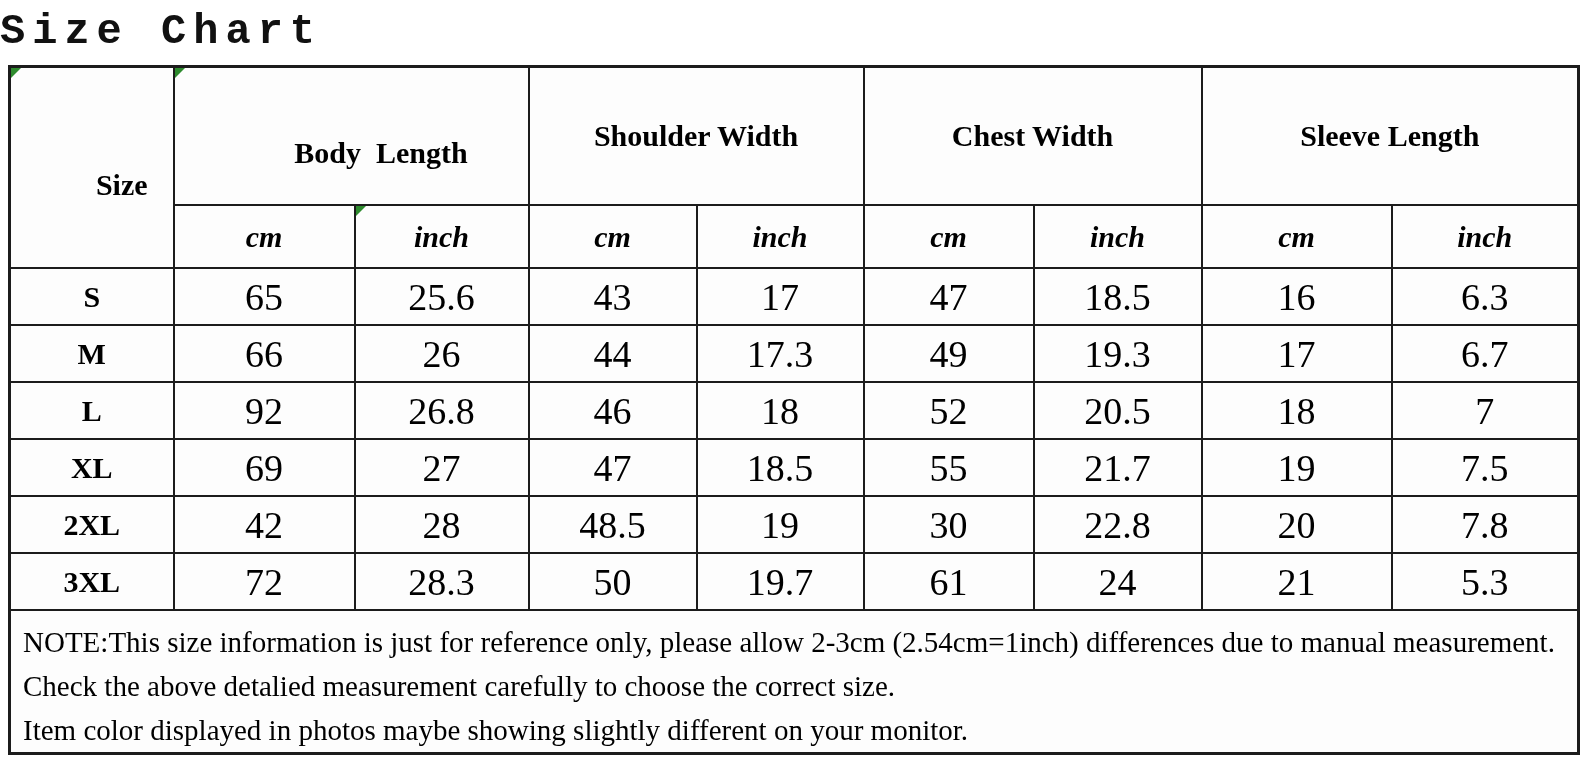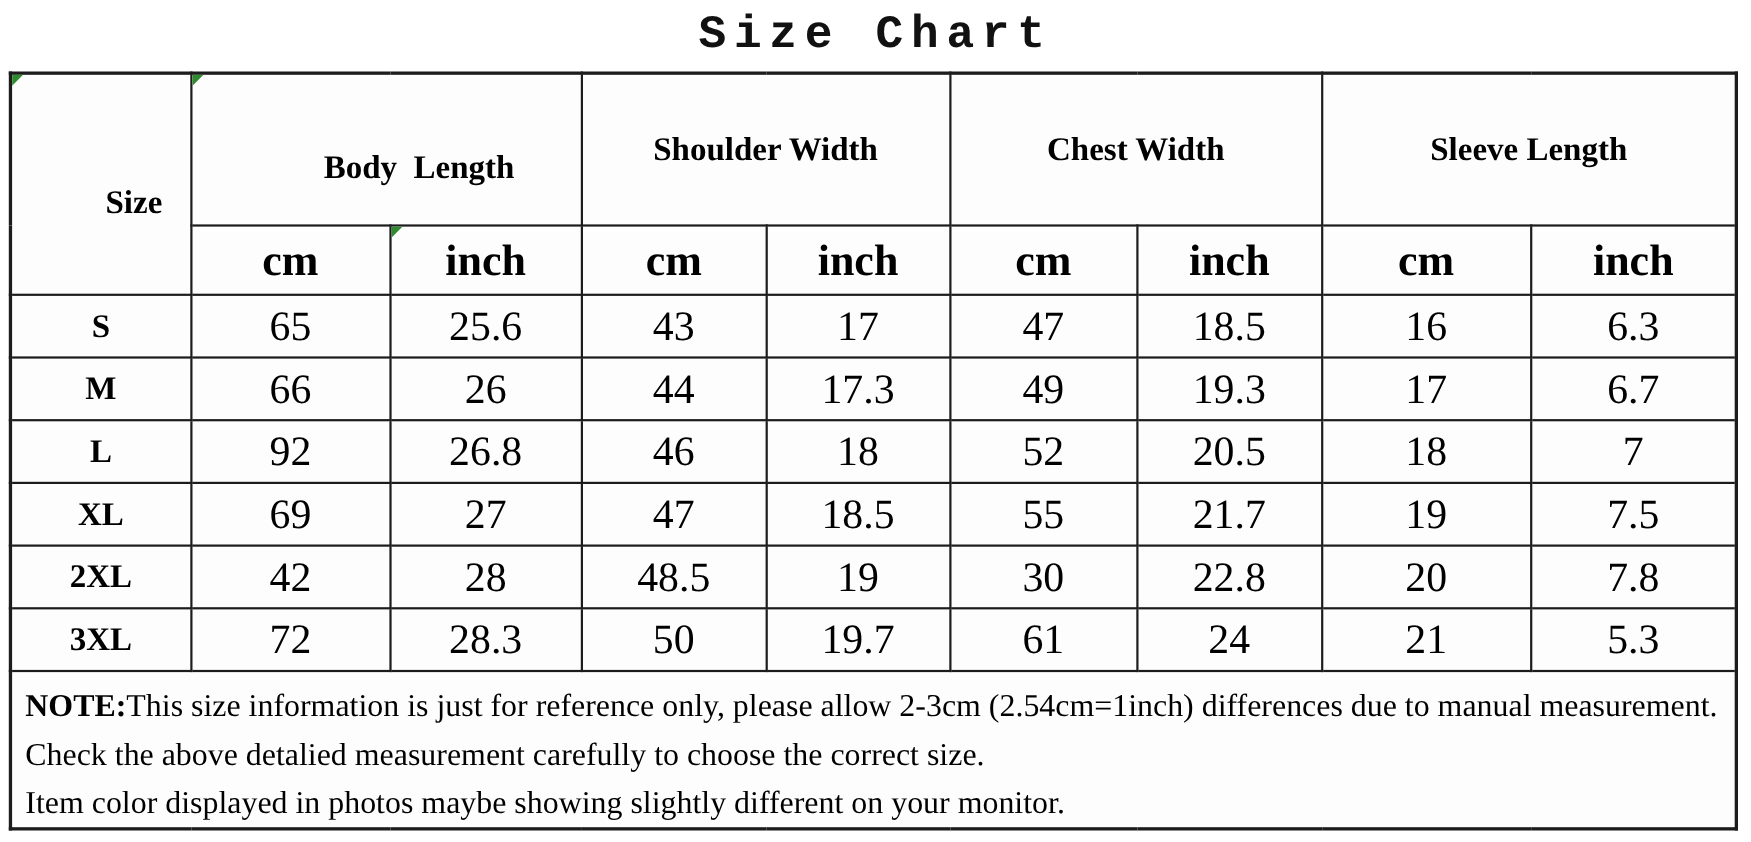--- a/index.html
+++ b/index.html
@@ -5,21 +5,21 @@
   * { box-sizing: border-box; }
   html, body { margin: 0; padding: 0; }
   body {
     width: 1592px; height: 765px;
     background: #ffffff;
     color: #000000;
     font-family: "Liberation Serif", serif;
   }
   .title {
     margin: 8px 0 9px 0;
-    text-align: center;
+    text-align: left;
     font-family: "Liberation Mono", "DejaVu Sans Mono", monospace;
     font-weight: 600;
     font-size: 42px;
     letter-spacing: 7px;
     line-height: 1.15;
     color: #111111;
   }
   table.size-table {
     border-collapse: collapse;
     table-layout: fixed;
@@ -34,38 +34,38 @@
     text-align: center;
     vertical-align: middle;
     padding: 0;
     overflow: hidden;
   }
   tr.group-row  { height: 54px; }
   tr.unit-row   { height: 63px; }
   tr.data-row   { height: 57px; }
   th.size-th    { font-size: 36px; font-weight: bold; }
   .group-row th { font-size: 30px; font-weight: bold; white-space: pre; }
-  .unit-row th  { font-size: 40px; font-weight: bold; }
+  .unit-row th  { font-size: 30px; font-weight: bold; font-style: italic; }
   .data-row th  { font-size: 30px; font-weight: bold; }
   .data-row td  { font-size: 38px; font-weight: normal; }
   .rel { position: relative; }
   .gmark {
     position: absolute; top: 0; left: 0;
     width: 0; height: 0;
     border-top: 10px solid #2e8b2e;
     border-right: 10px solid transparent;
   }
   td.note-cell {
     text-align: left;
     vertical-align: top;
     padding: 9px 12px 0 12px;
     font-size: 29px;
   }
   .note-cell p { margin: 0; line-height: 44px; }
-  .note-label { font-weight: bold; }
+  .note-label { font-weight: normal; }
 </style>
 </head>
 <body>
 
 <div>
 
   <h1 class="title">Size Chart</h1>
 
   <table class="size-table">
     <colgroup>

